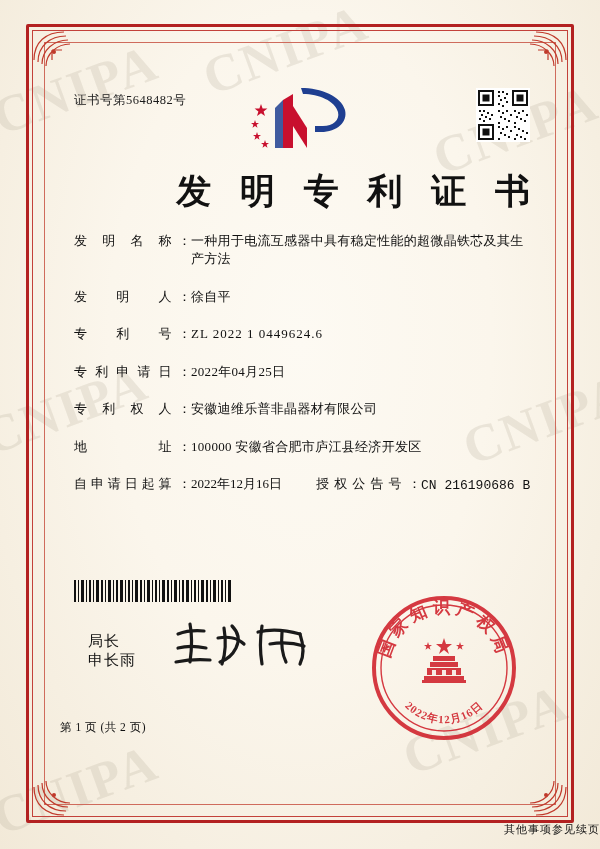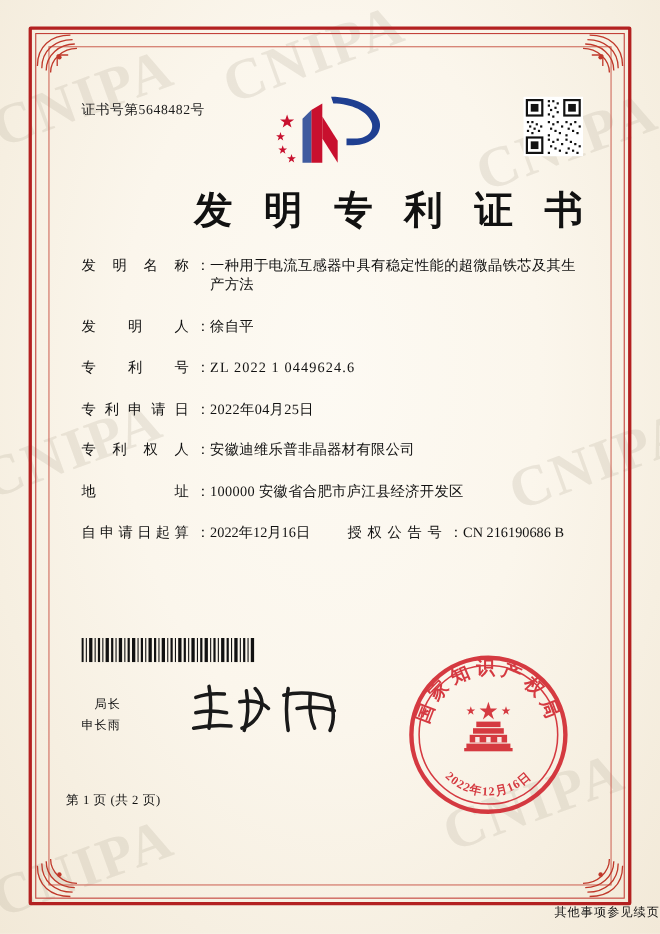--- a/index.html
+++ b/index.html
@@ -150,22 +150,23 @@
   .field-value {
     flex: 1 1 auto;
     letter-spacing: 0.3px;
   }
   .field-value.mono {
     font-family: "Liberation Serif", serif;
     letter-spacing: 1px;
   }
   .inline-second {
     display: flex;
-    align-items: center;
+    align-items: flex-end;
     margin-left: 34px;
+    font-family: Liberation Mono, monospace;
   }
   .inline-second .field-label {
     width: 86px;
     flex: 0 0 86px;
   }
 
   .paragraphs {
     position: absolute;
     left: 14px;
     right: 8px;
@@ -183,27 +184,26 @@
   .barcode {
     position: absolute;
     left: 14px;
     top: 520px;
     width: 160px;
     height: 22px;
   }
 
   .sign-block {
     position: absolute;
-    left: 14px;
+    left: 28px;
     top: 572px;
-    font-size: 11px;
+    font-size: 15px;
     line-height: 19px;
     color: #111;
     letter-spacing: 1px;
-    text-align: right;
   }
 
   .signature {
     position: absolute;
     left: 110px;
     top: 558px;
     width: 150px;
     height: 54px;
   }
 

